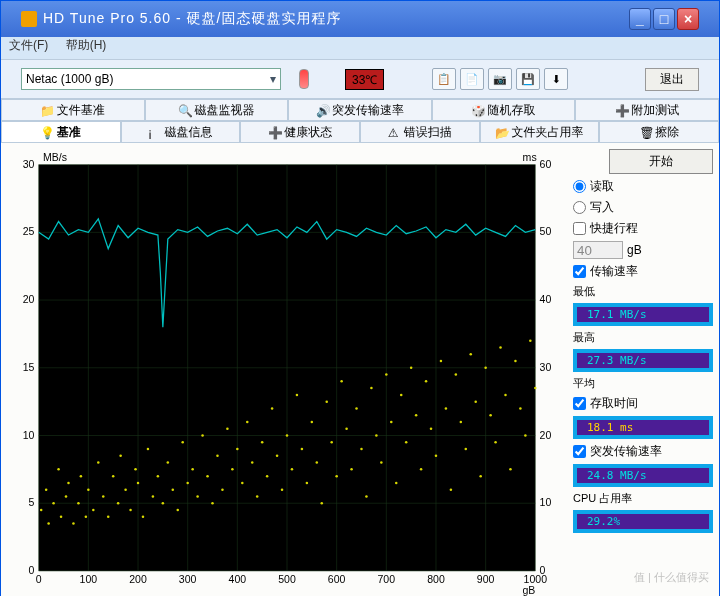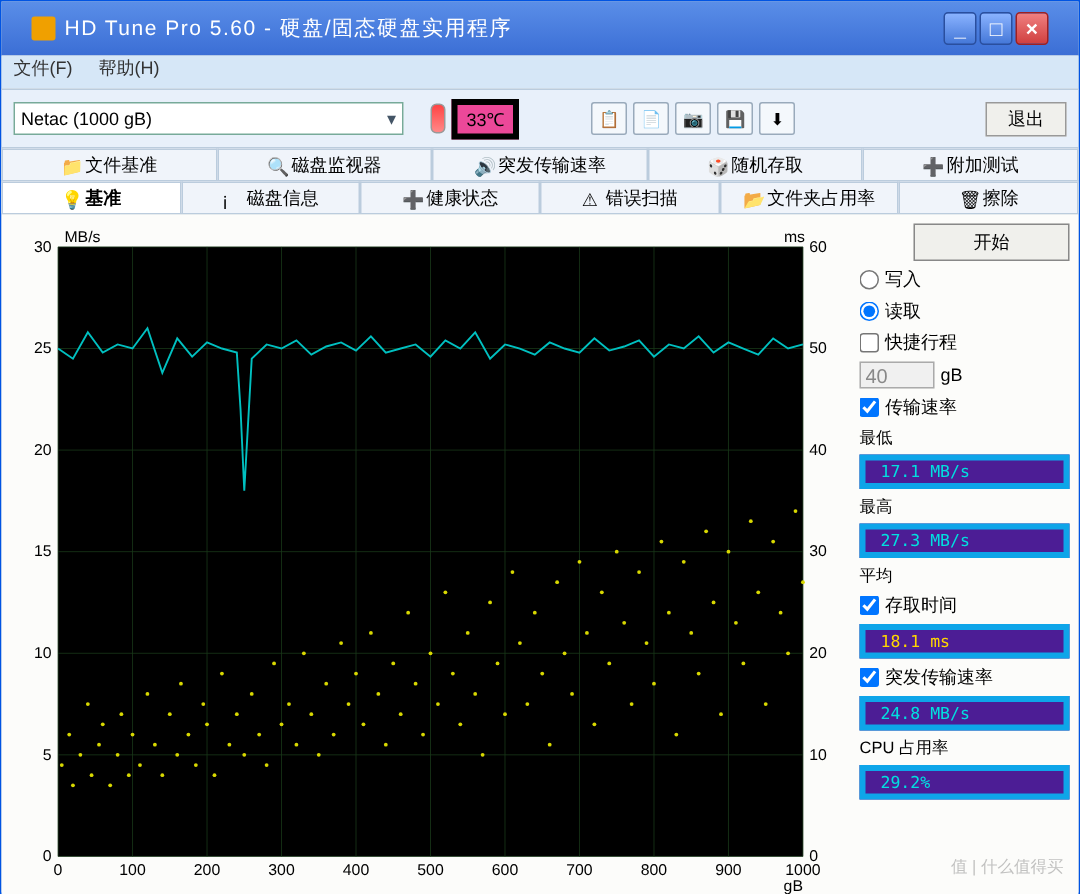--- a/index.html
+++ b/index.html
@@ -6,26 +6,26 @@
 body { font-family: "Microsoft YaHei", Tahoma, sans-serif; font-size: 12px; background: #fff; }
 .window { width: 720px; height: 596px; background: #ece9d8; border: 1px solid #0054e3; position: relative; }
 .titlebar { height: 36px; background: linear-gradient(#5a8ee8,#3b6ed5); display: flex; align-items: center; padding: 0 20px; color: #fff; font-size: 14px; }
 .titlebar .icon { width: 16px; height: 16px; background: #f0a000; margin-right: 6px; border-radius: 2px; }
 .titlebar .title { flex: 1; letter-spacing: 1px; }
 .win-btns { display: flex; gap: 2px; }
 .win-btn { width: 22px; height: 22px; background: linear-gradient(#8ab3ff,#4578d8); border: 1px solid #2a4f9e; border-radius: 3px; display: flex; align-items: center; justify-content: center; color: #fff; font-weight: bold; cursor: pointer; }
 .win-btn.close { background: linear-gradient(#f08080,#d04040); border-color: #a02020; }
 .menubar { height: 22px; background: #d6e7f7; padding: 0 8px; font-size: 12px; color: #333; }
 .menubar span { margin-right: 14px; cursor: pointer; }
-.toolbar { height: 40px; background: #e8f0fa; border-top: 1px solid #bcd; border-bottom: 1px solid #bcd; display: flex; align-items: center; padding: 0 8px; gap: 8px; }
+.toolbar { height: 40px; background: #e8f0fa; border-top: 1px solid #bcd; border-bottom: 1px solid #bcd; display: flex; align-items: center; padding: 0 20px; gap: 8px; }
 .drive-select { width: 260px; height: 22px; border: 1px solid #7a9; background: #fff; padding: 0 4px; display: flex; align-items: center; justify-content: space-between; cursor: pointer; }
 .drive-select .arrow { color: #456; }
 .temp-box { display: flex; align-items: center; gap: 4px; margin-left: 10px; }
 .thermo { width: 10px; height: 20px; background: linear-gradient(#f44,#f88); border: 1px solid #999; border-radius: 4px; }
-.temp-val { padding: 1px 6px; border: 4px solid #000000; background: #ec4899; }
+.temp-val { padding: 1px 6px; border: 1px solid #000000; background: #b91c1c; margin-left: 32px; }
 .tool-icons { display: flex; gap: 4px; margin-left: 40px; }
 .tool-icons .tbtn { width: 24px; height: 22px; border: 1px solid #9ab; background: #f4f8fc; border-radius: 2px; display: flex; align-items: center; justify-content: center; cursor: pointer; font-size: 11px; }
 .exit-btn { margin-left: auto; padding: 2px 14px; border: 1px solid #999; background: #f0f0ec; cursor: pointer; }
 .tabrow { display: flex; height: 22px; background: #e8f0fa; border-bottom: 1px solid #bcd; font-size: 12px; }
 .tab, .tab2 { flex: 1; display: flex; align-items: center; justify-content: center; gap: 4px; border: 1px solid #bcd; border-bottom: none; background: #f0f4fa; cursor: pointer; }
 .tab.active, .tab2.active { background: #fff; font-weight: bold; }
 .tab .ticon, .tab2 .ticon { width: 12px; height: 12px; display: inline-block; }
 .content { display: flex; padding: 6px; gap: 6px; height: calc(100% - 28px - 22px - 40px - 44px); background: #fcfcfa; }
 .chart-area { flex: 1; position: relative; }
 .side-panel { width: 140px; display: flex; flex-direction: column; gap: 4px; font-size: 12px; }
@@ -280,26 +280,26 @@
           <circle cx="485.9" cy="249" r="1.2" fill="#d8d800"></circle>
           <circle cx="490.59999999999997" cy="275" r="1.2" fill="#d8d800"></circle>
           <circle cx="495.3" cy="184" r="1.2" fill="#d8d800"></circle>
           <circle cx="500" cy="229.5" r="1.2" fill="#d8d800"></circle>
         </svg>
     </div>
 
     <div class="side-panel">
       <div class="start-btn">开始</div>
       <div class="radio-row">
+          <input type="radio" checked="" style="">
+          <span>读取</span>
+        </div>
+      <div class="radio-row">
           <input type="radio" style="">
           <span>写入</span>
-        </div>
-      <div class="radio-row">
-          <input type="radio" checked="" style="">
-          <span>读取</span>
         </div>
       <div class="check-row">
           <input type="checkbox" style="">
           <span>快捷行程</span>
         </div>
       <div class="check-row">
           <input class="num-input" disabled="" value="40" style="">
           <span>gB</span>
         </div>
 

